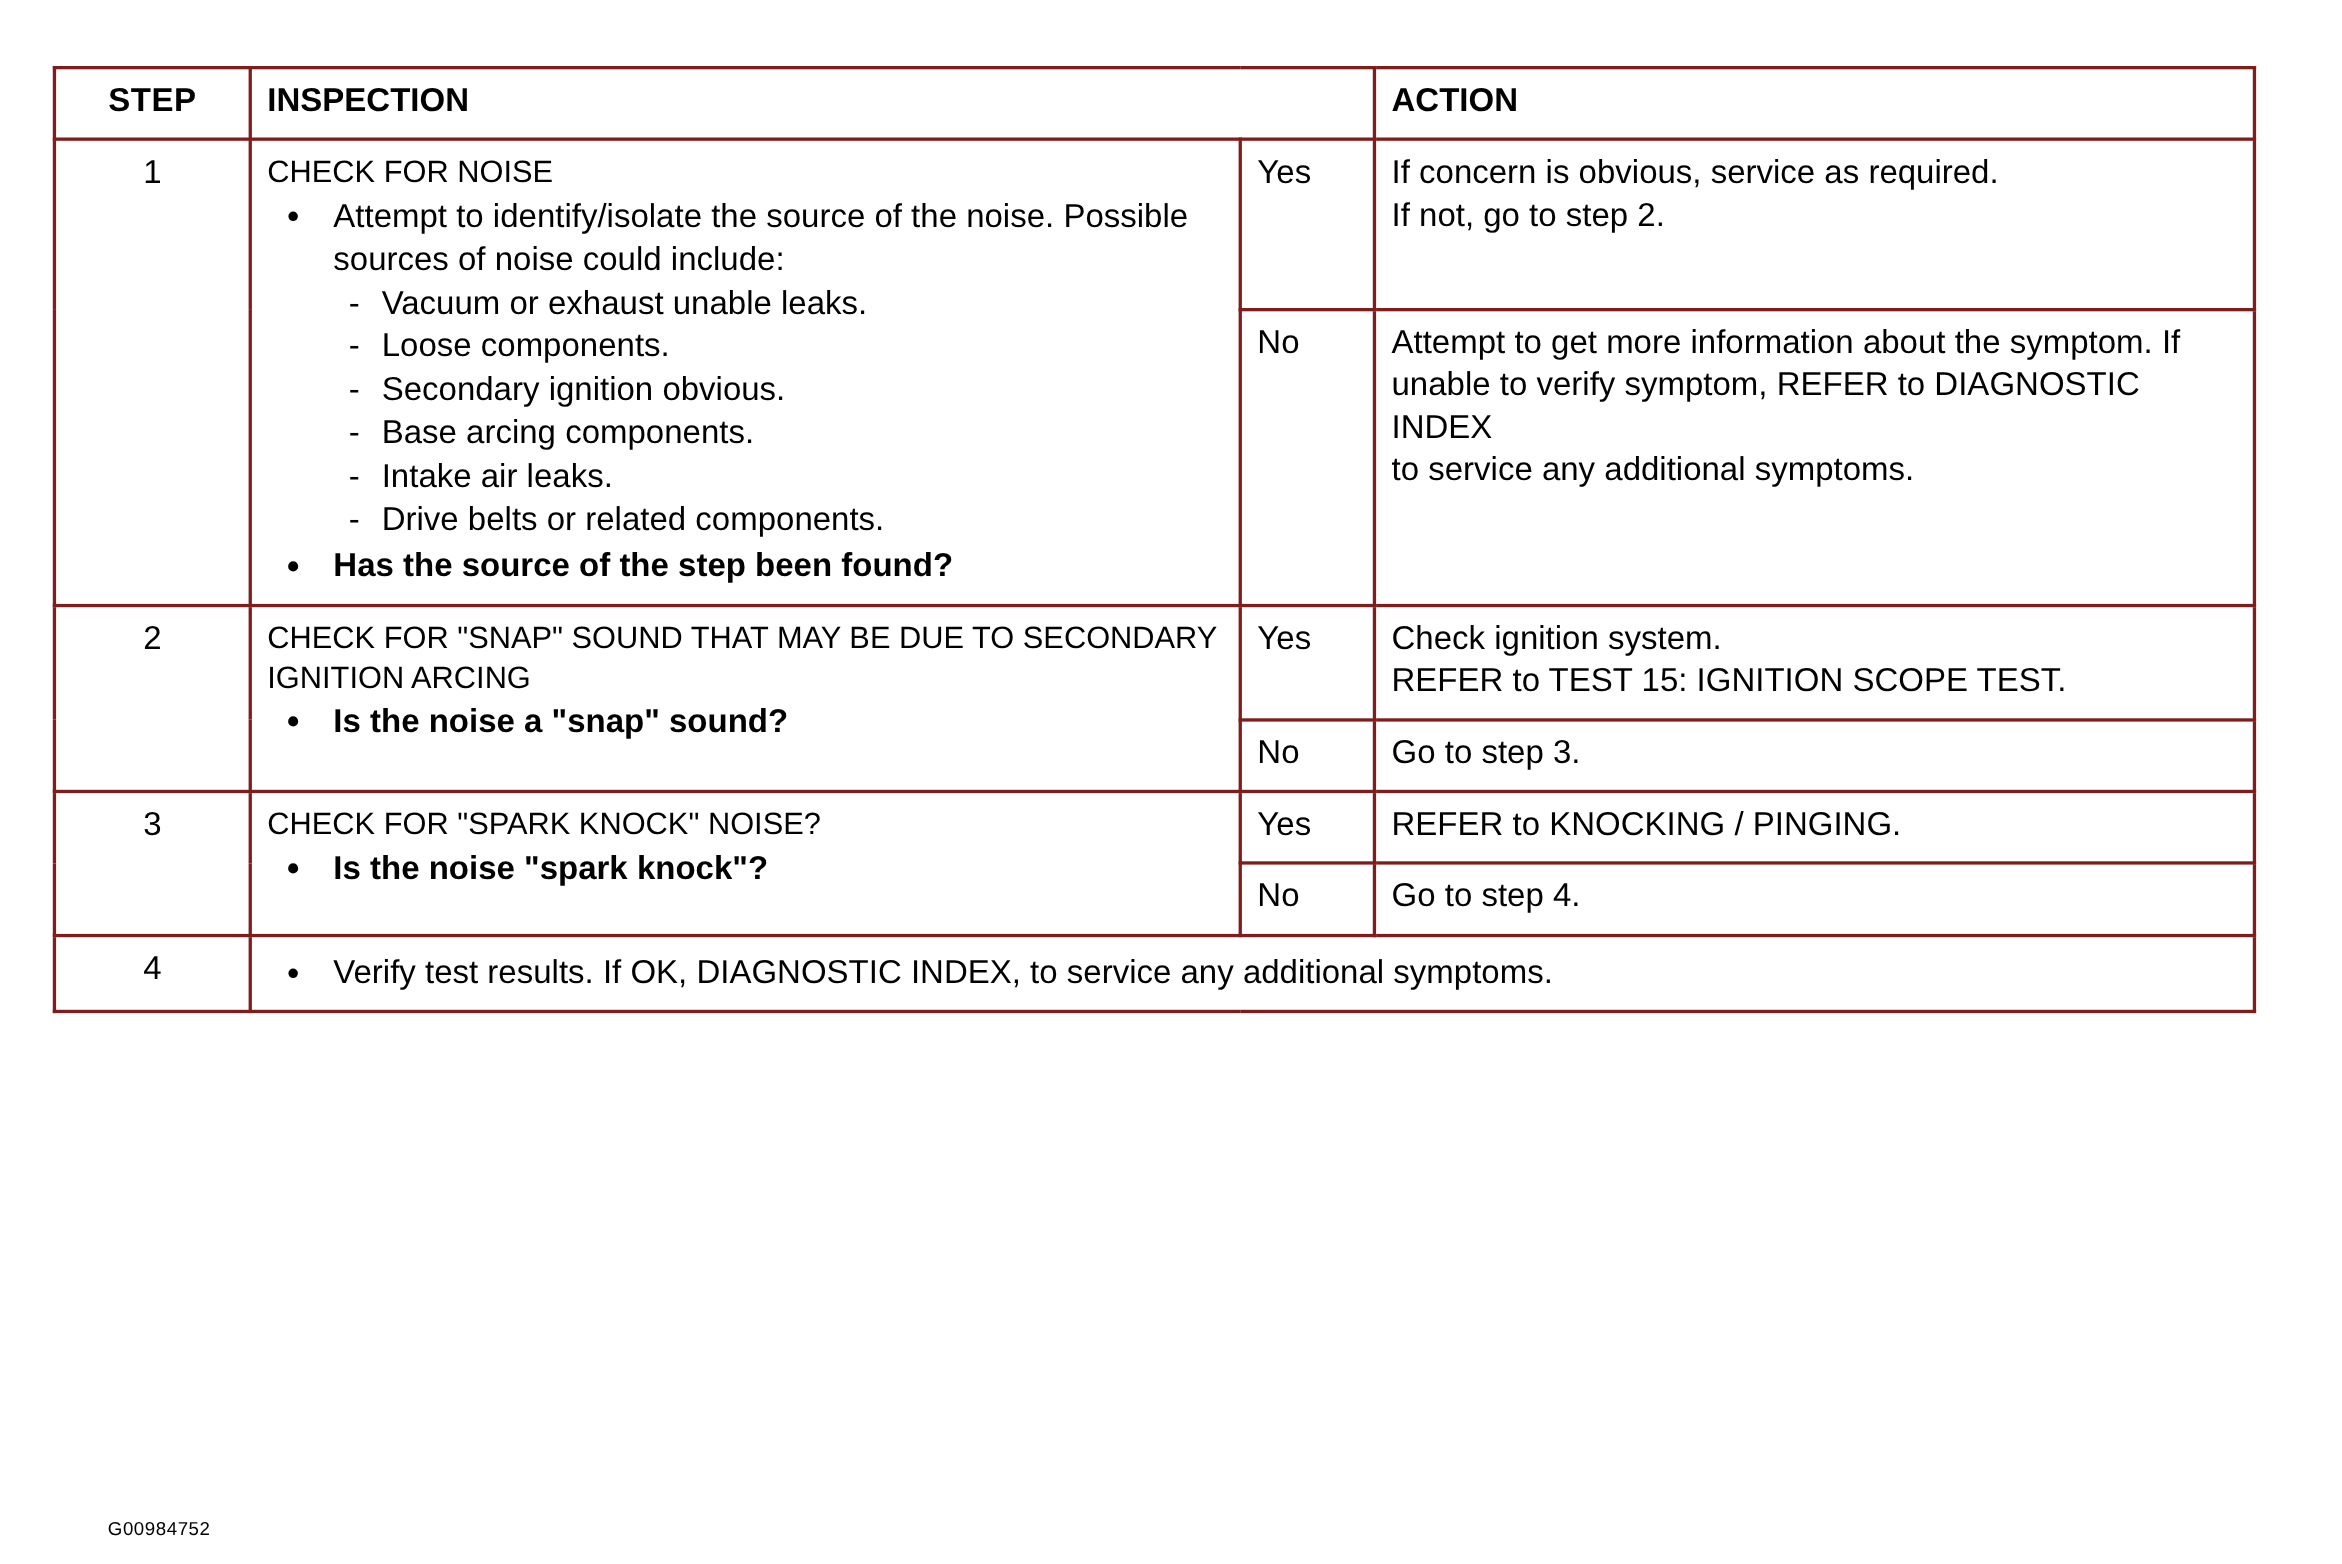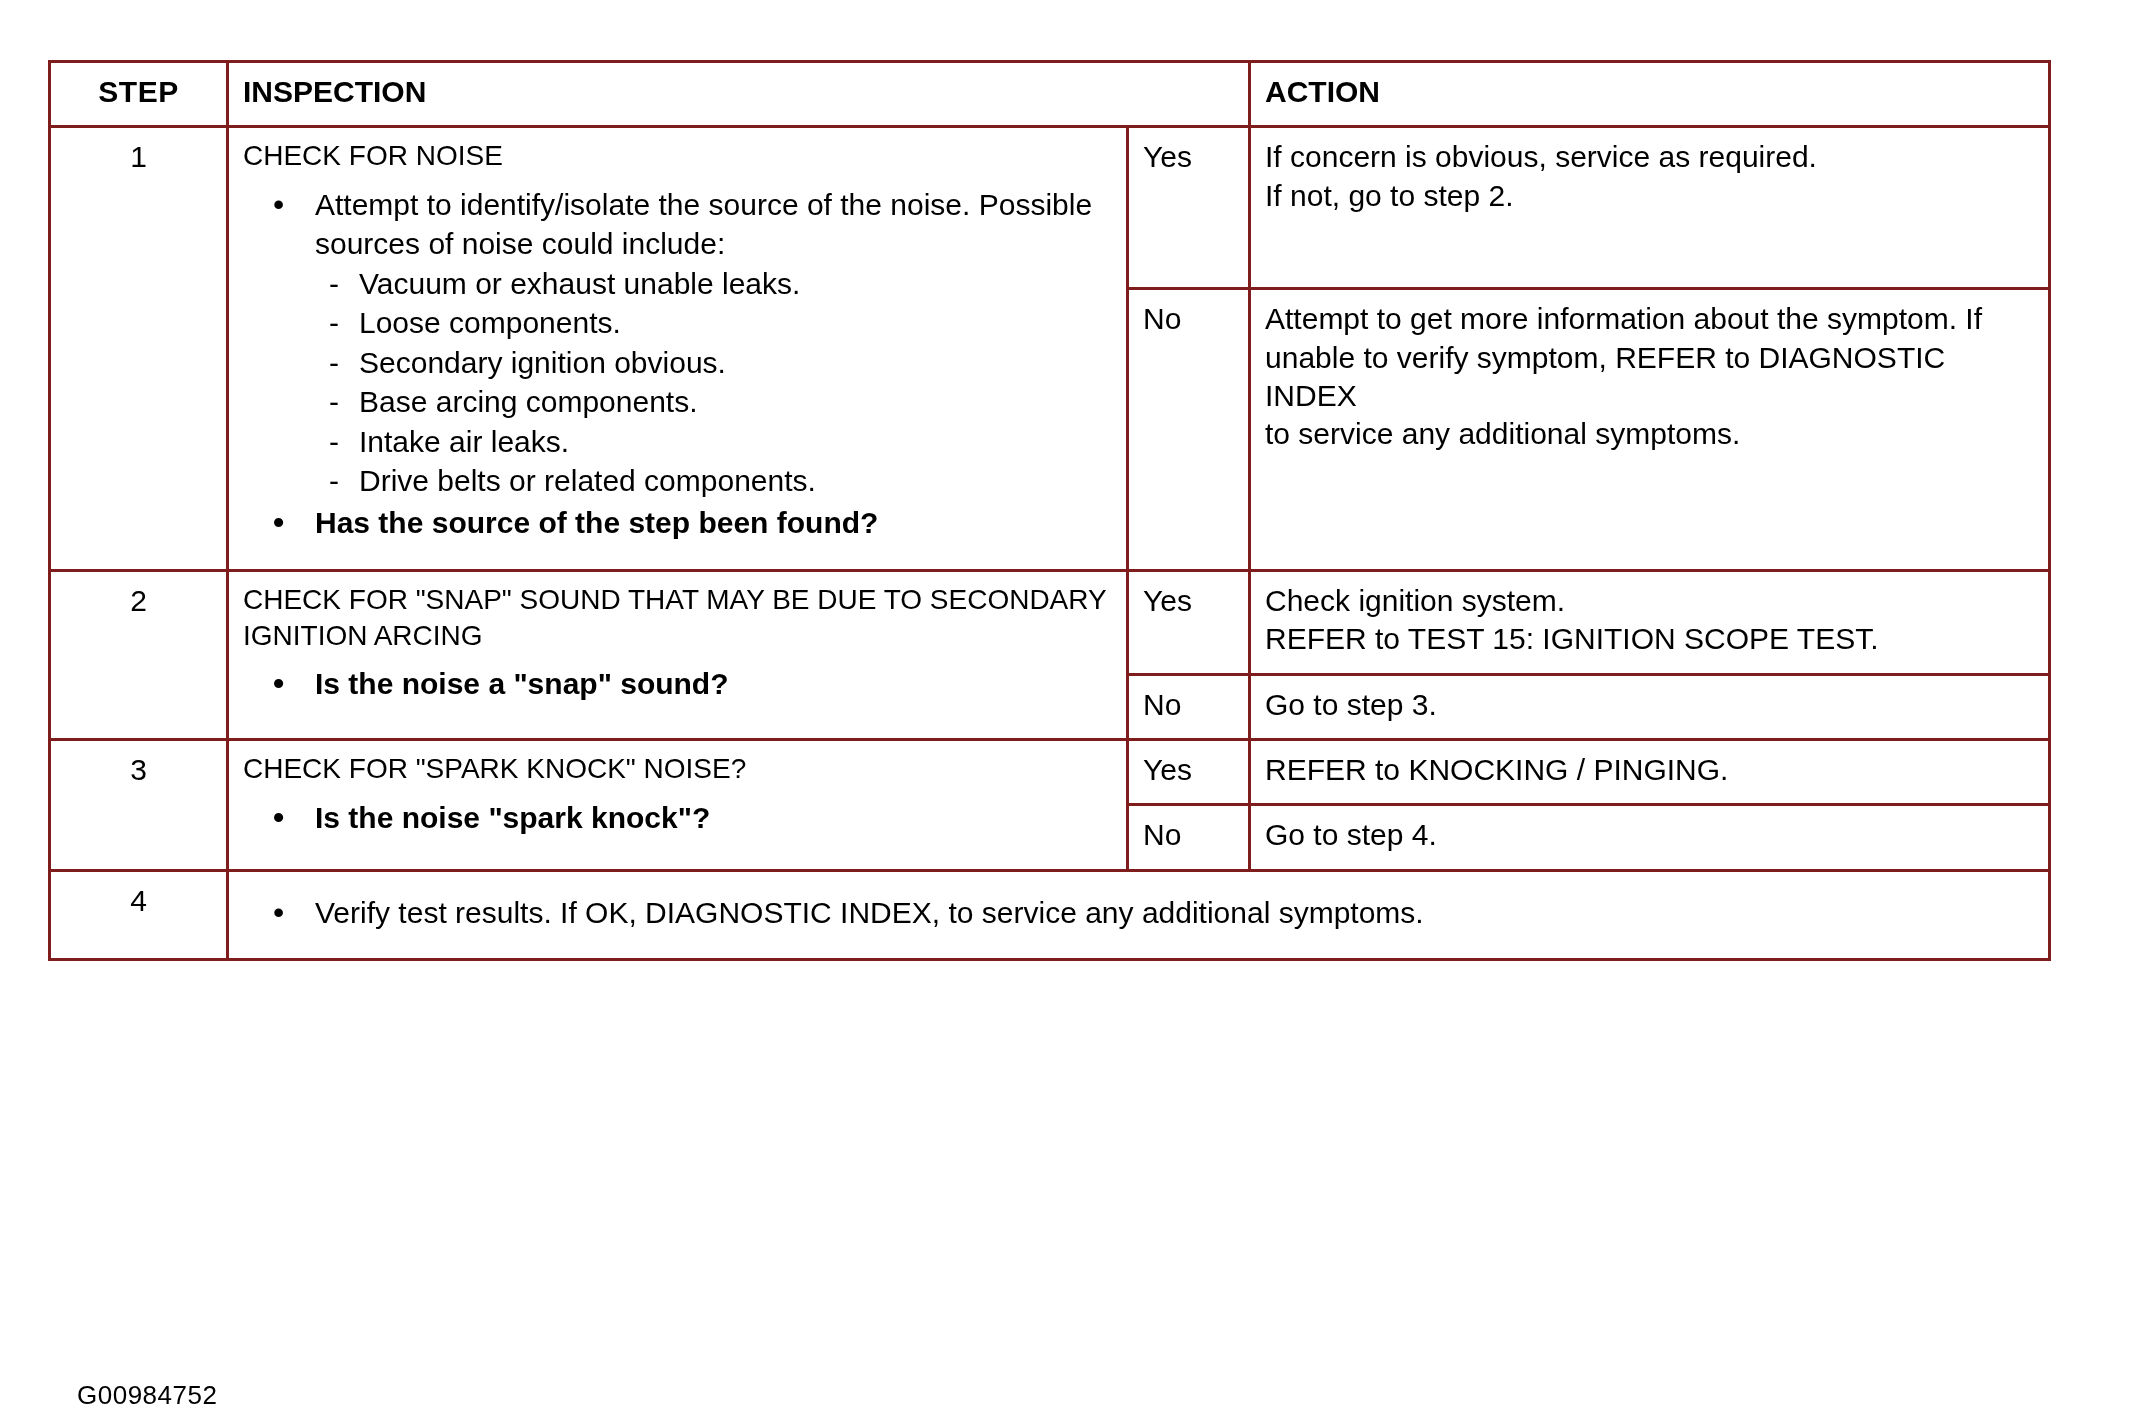--- a/index.html
+++ b/index.html
@@ -58,21 +58,21 @@
     font-size: 30px;
     padding-left: 18px;
     padding-top: 14px;
   }
   .title-line {
     font-size: 28px;
     margin-bottom: 2px;
   }
   ul.bullets {
     list-style: none;
-    margin: 12px;
+    margin: 0;
     padding: 0;
   }
   ul.bullets > li {
     position: relative;
     padding-left: 60px;
     margin-top: 4px;
   }
   ul.bullets > li::before {
     content: "\2022";
     position: absolute;
@@ -93,23 +93,23 @@
   ul.dashes > li::before {
     content: "-";
     position: absolute;
     left: 14px;
     top: 0;
   }
   .bold { font-weight: bold; }
   .action-line { display: block; }
   .footer-code {
     position: absolute;
-    left: 29px;
+    left: 50px;
     top: 1320px;
-    font-size: 26px;
+    font-size: 17px;
     letter-spacing: 0.5px;
     text-align: center;
   }
 </style>
 </head>
 <body>
 
 <div class="page">
 
   <table class="diag">

